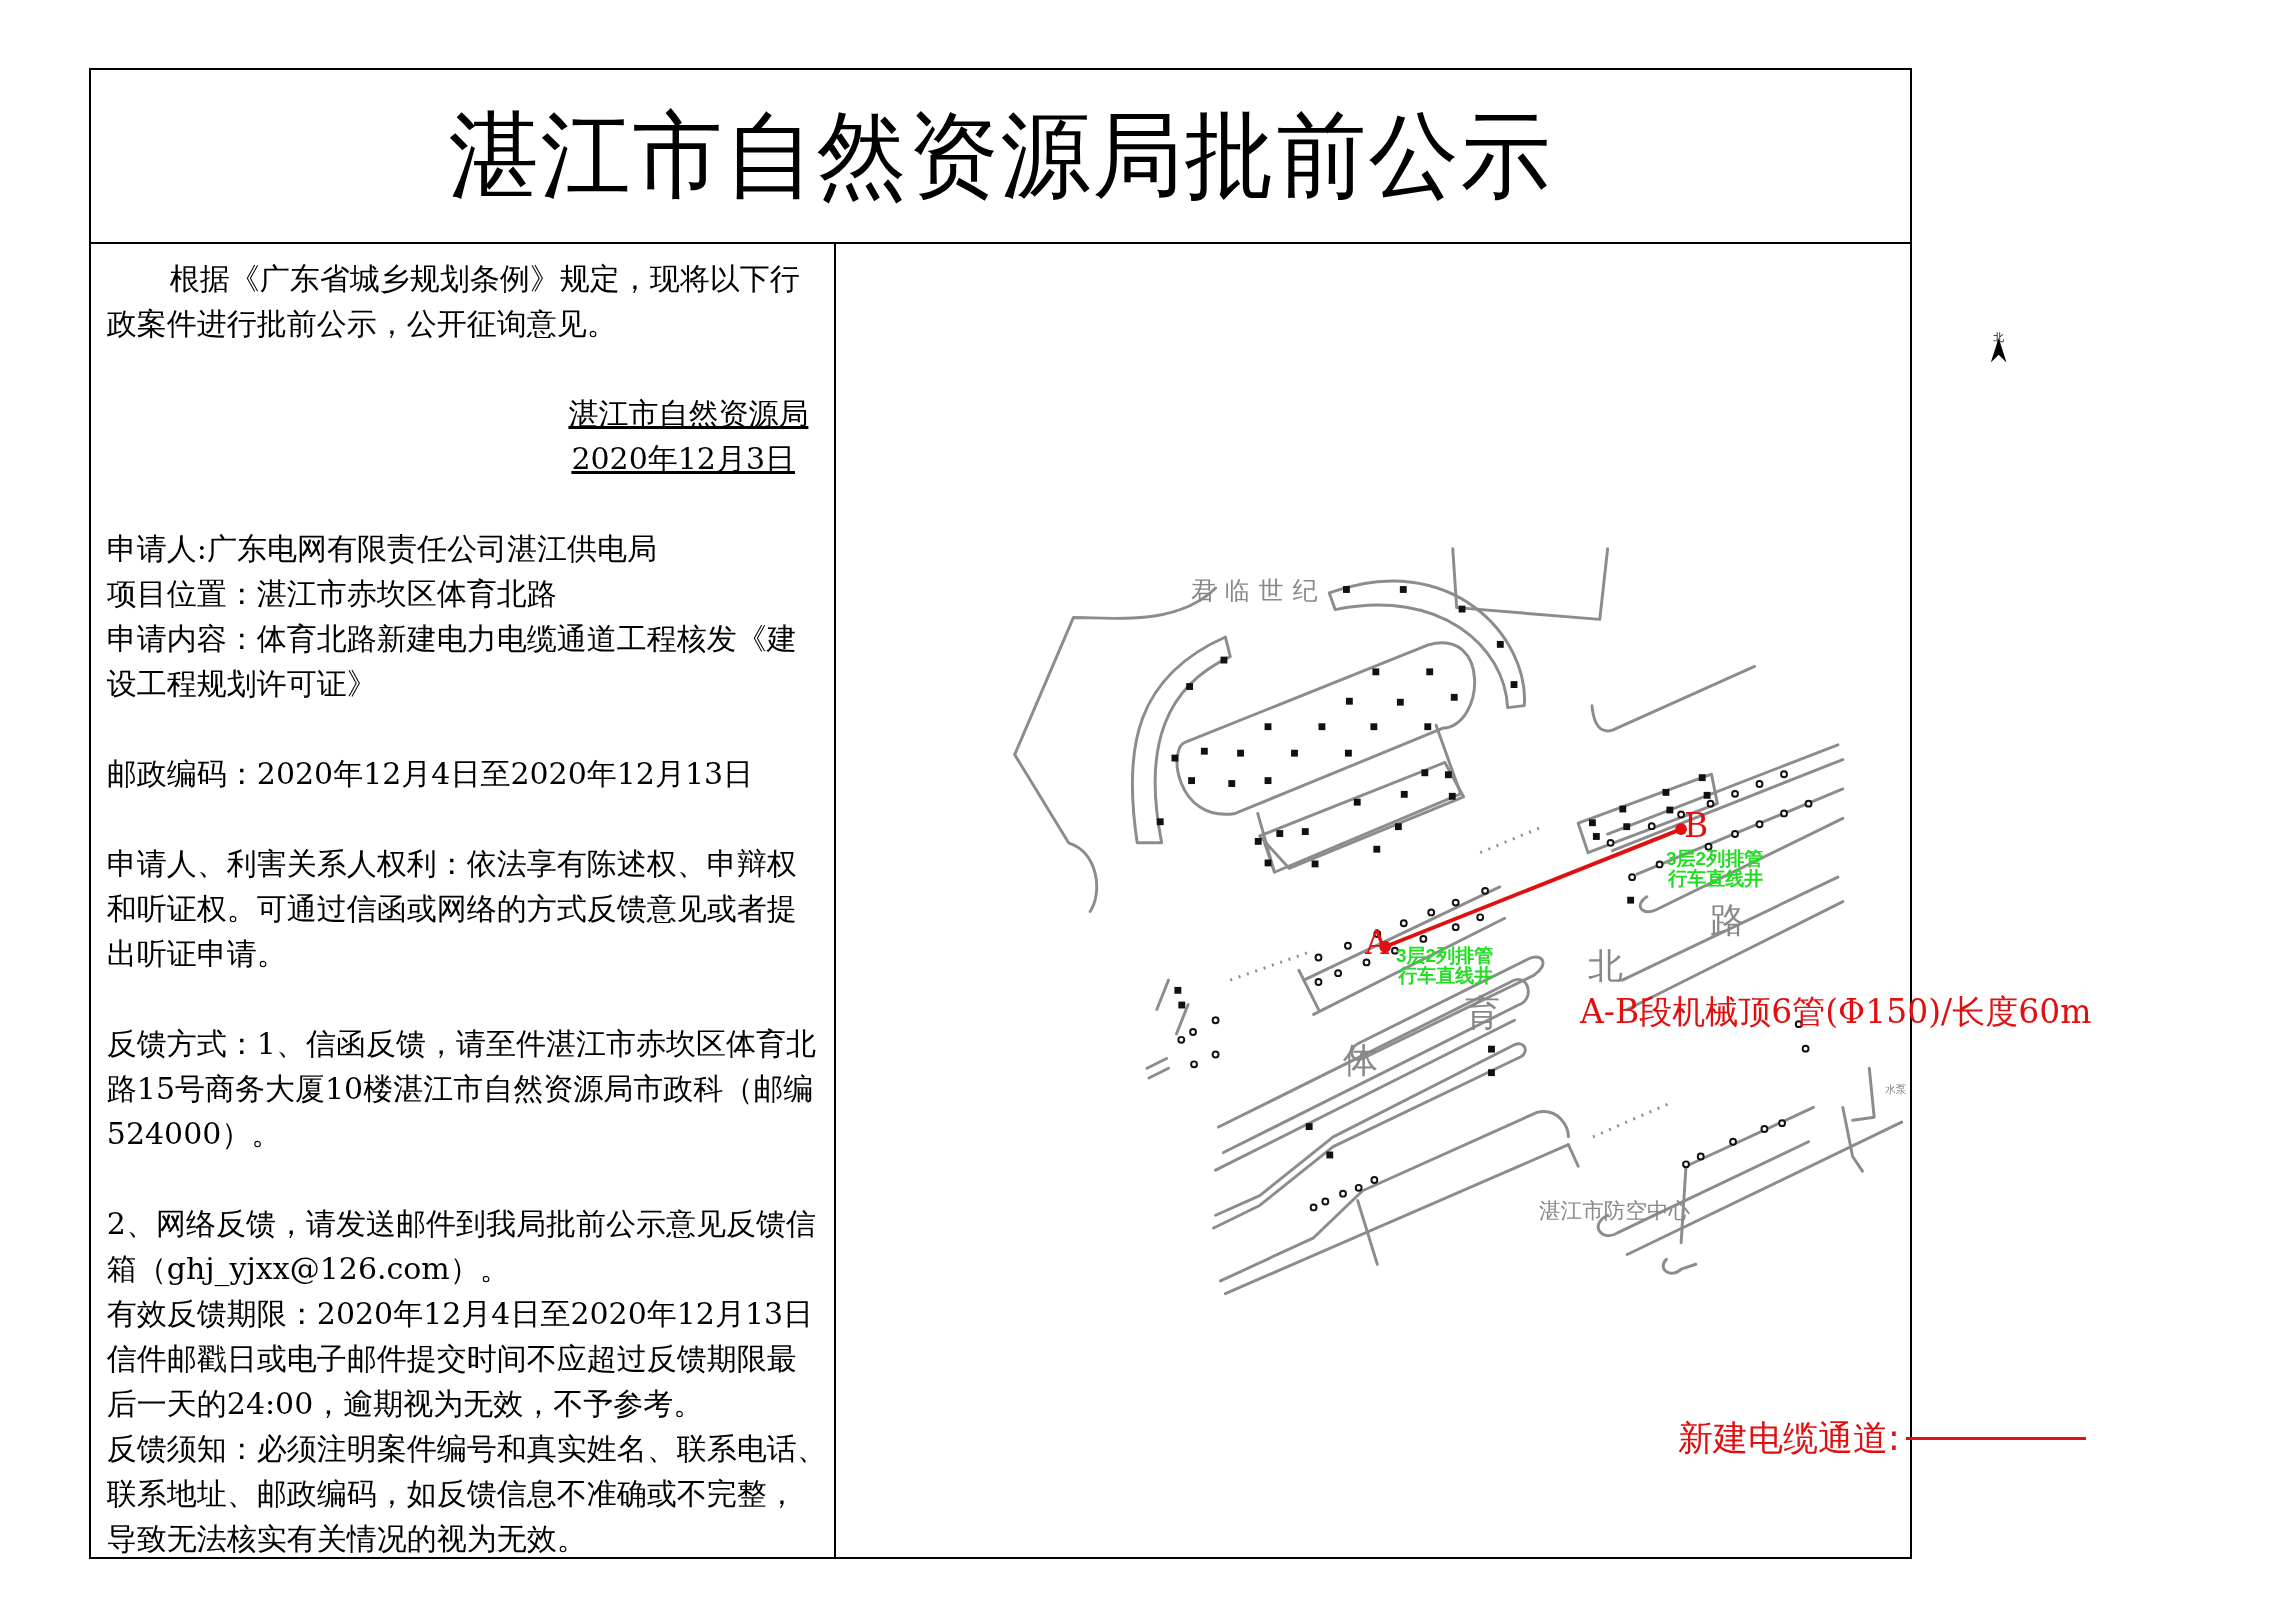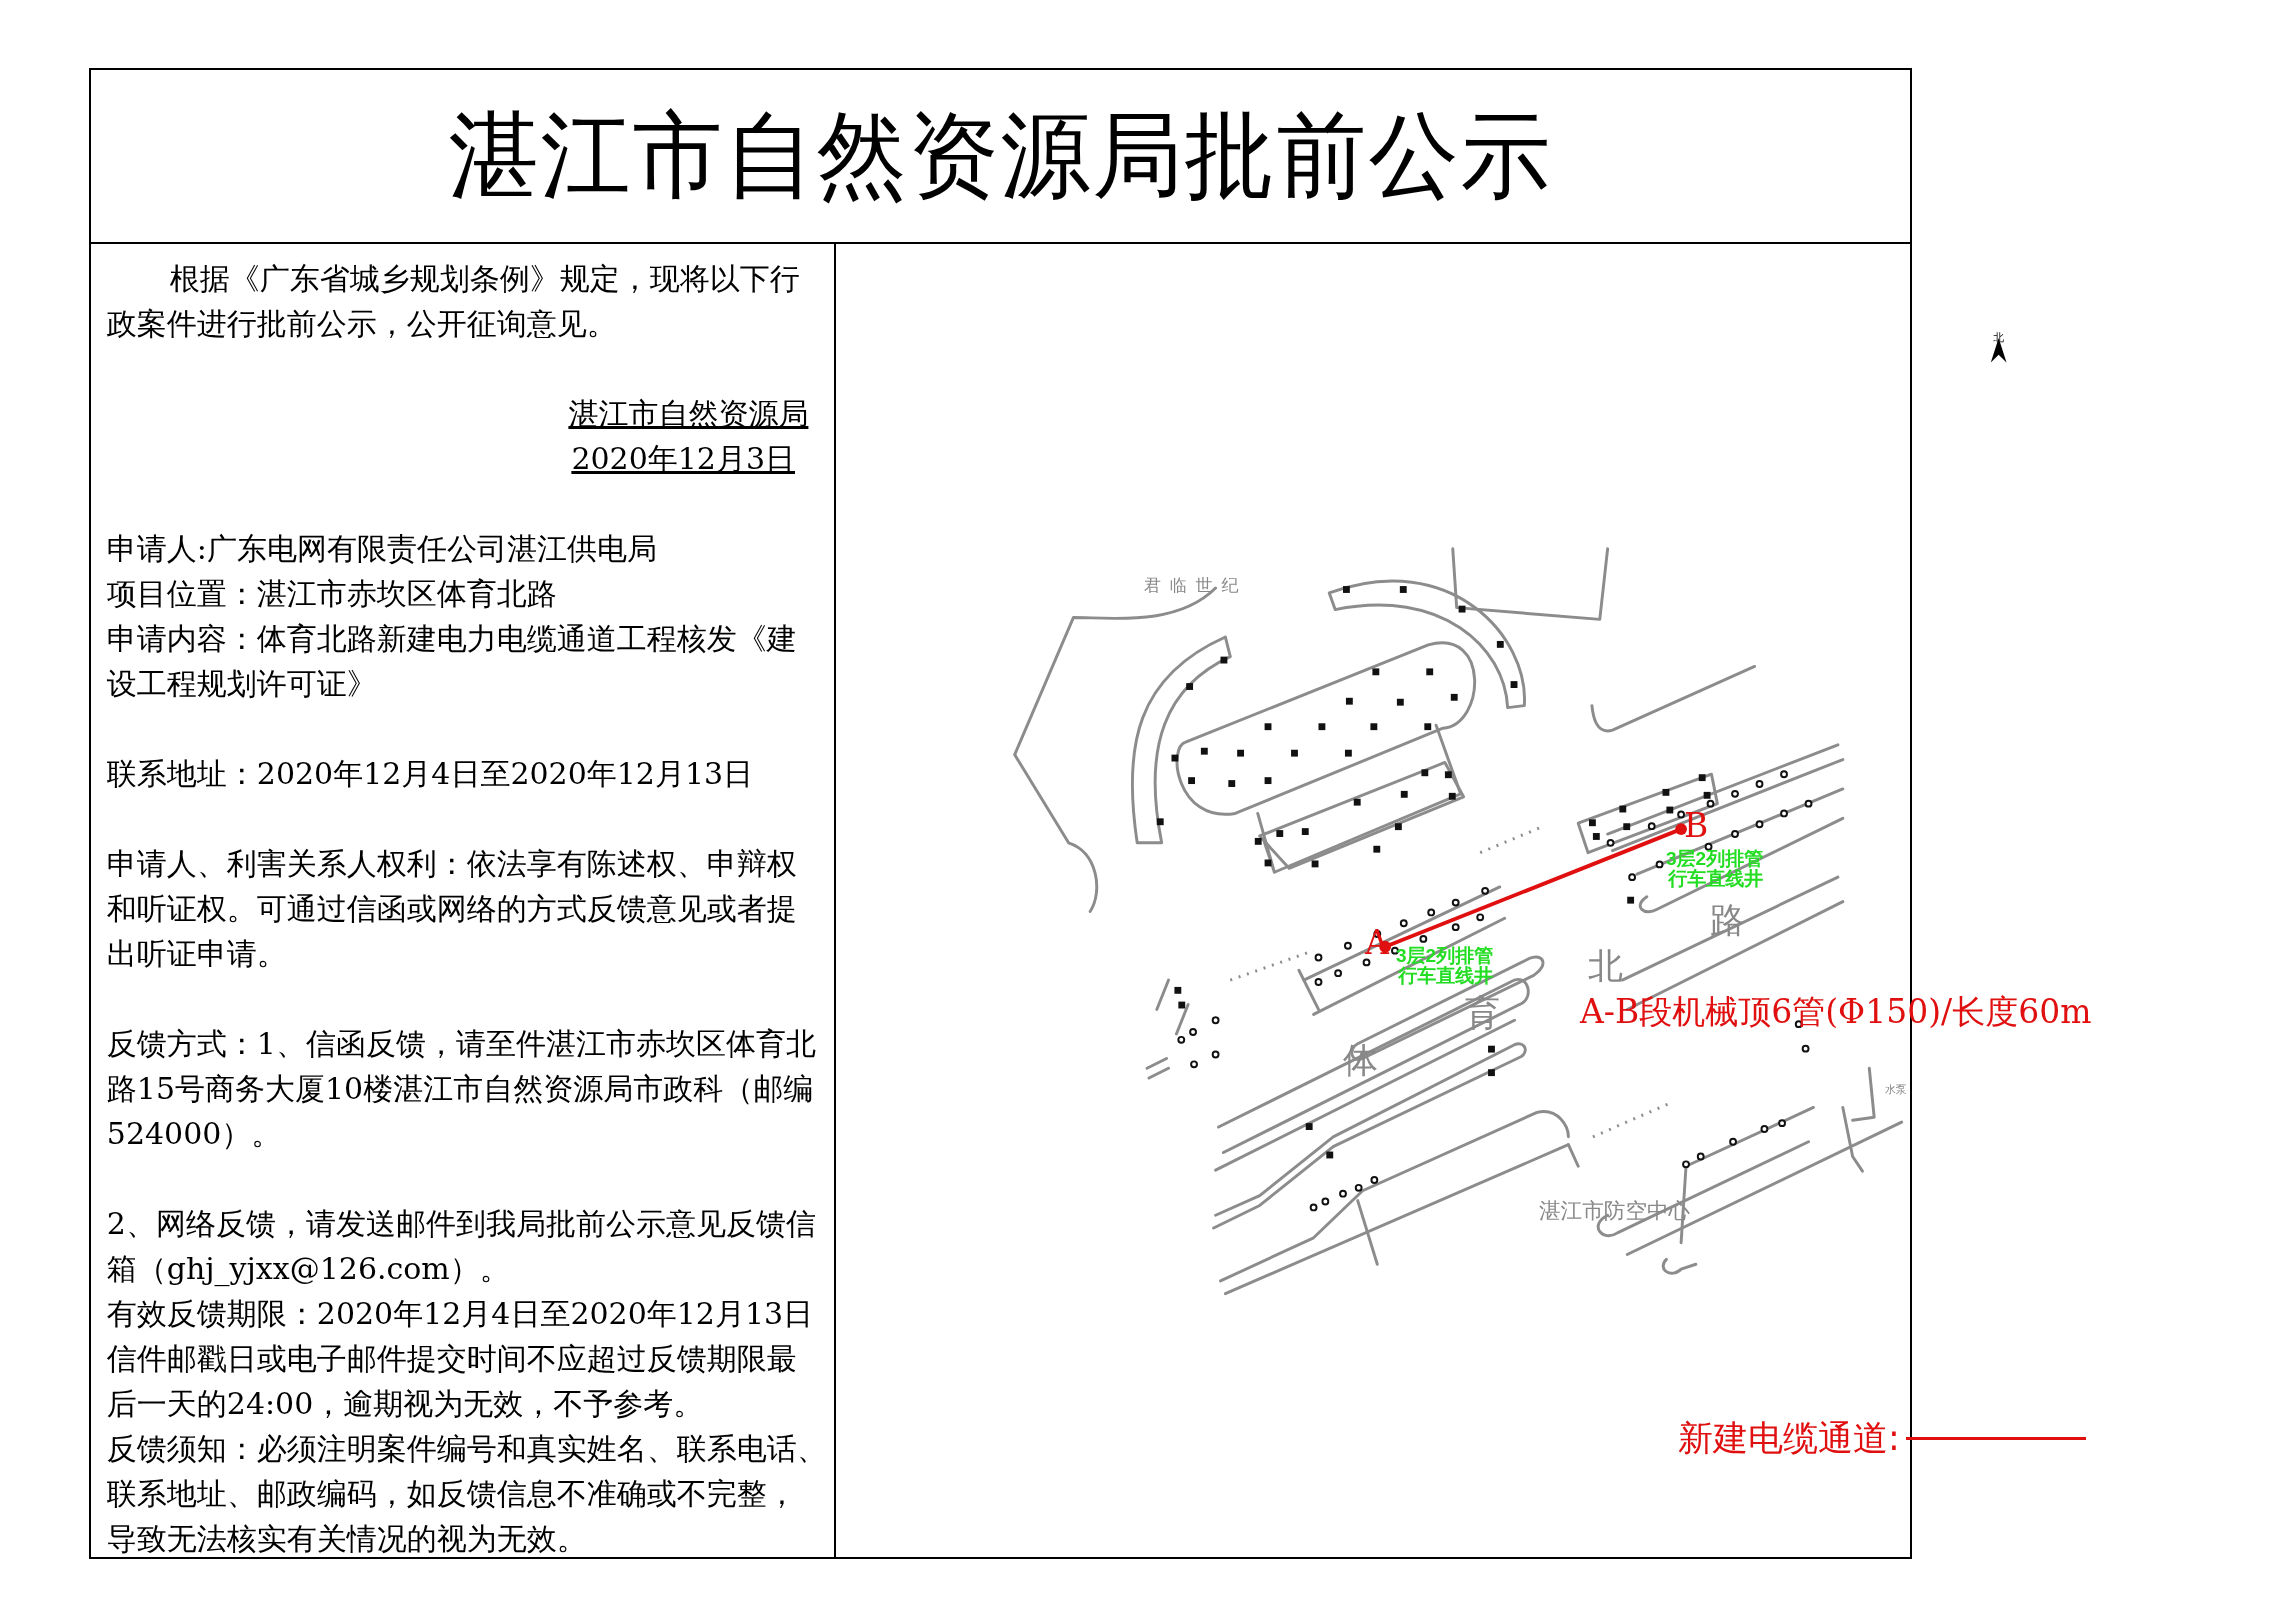--- a/index.html
+++ b/index.html
@@ -42,21 +42,21 @@
     <p>政案件进行批前公示，公开征询意见。</p>
     <div class="gap"></div>
     <p class="right-al">湛江市自然资源局</p>
     <p class="right-al" style="padding-right:35px">2020年12月3日</p>
     <div class="gap"></div>
     <p>申请人:广东电网有限责任公司湛江供电局</p>
     <p>项目位置：湛江市赤坎区体育北路</p>
     <p>申请内容：体育北路新建电力电缆通道工程核发《建</p>
     <p>设工程规划许可证》</p>
     <div class="gap"></div>
-    <p>联系地址：2020年12月4日至2020年12月13日</p>
+    <p>邮政编码：2020年12月4日至2020年12月13日</p>
     <div class="gap"></div>
     <p>申请人、利害关系人权利：依法享有陈述权、申辩权</p>
     <p>和听证权。可通过信函或网络的方式反馈意见或者提</p>
     <p>出听证申请。</p>
     <div class="gap"></div>
     <p>反馈方式：1、信函反馈，请至件湛江市赤坎区体育北</p>
     <p>路15号商务大厦10楼湛江市自然资源局市政科（邮编</p>
     <p>524000）。</p>
     <div class="gap"></div>
     <p>2、网络反馈，请发送邮件到我局批前公示意见反馈信</p>
@@ -229,21 +229,21 @@
   <circle cx="1413" cy="966" r="6" fill="#e01010"></circle>
   <circle cx="1715" cy="846" r="6" fill="#e01010"></circle>
 
   <path d="M2039,345 L2031,370 L2039,362 L2047,370 Z" fill="#000"></path>
 </svg>
 
 <div class="north">
   <span style="font-size:10.8px;">北</span>
 </div>
 
-<div class="map-text" style="left:1144px; top:574px; font-size:17px; letter-spacing:8.8px;">君临世纪</div>
+<div class="map-text" style="left:1191px; top:574px; font-size:25px; letter-spacing:8.8px;">君临世纪</div>
 <div class="map-text" style="left:1539px; top:1196px; font-size:21.6px;">湛江市防空中心</div>
 <div class="map-text" style="left:1343px; top:1037px; font-size:35px;">体</div>
 <div class="map-text" style="left:1465px; top:990px; font-size:35px;">育</div>
 <div class="map-text" style="left:1588px; top:943px; font-size:35px;">北</div>
 <div class="map-text" style="left:1710px; top:897px; font-size:35px;">路</div>
 <div class="map-text" style="left:1862px; top:1083px; font-size:10.8px;margin-left:23px;">水泵</div>
 
 <div class="pt-label" style="left:1365px; top:923px;">A</div>
 <div class="pt-label" style="left:1684px; top:806px;">B</div>
 

